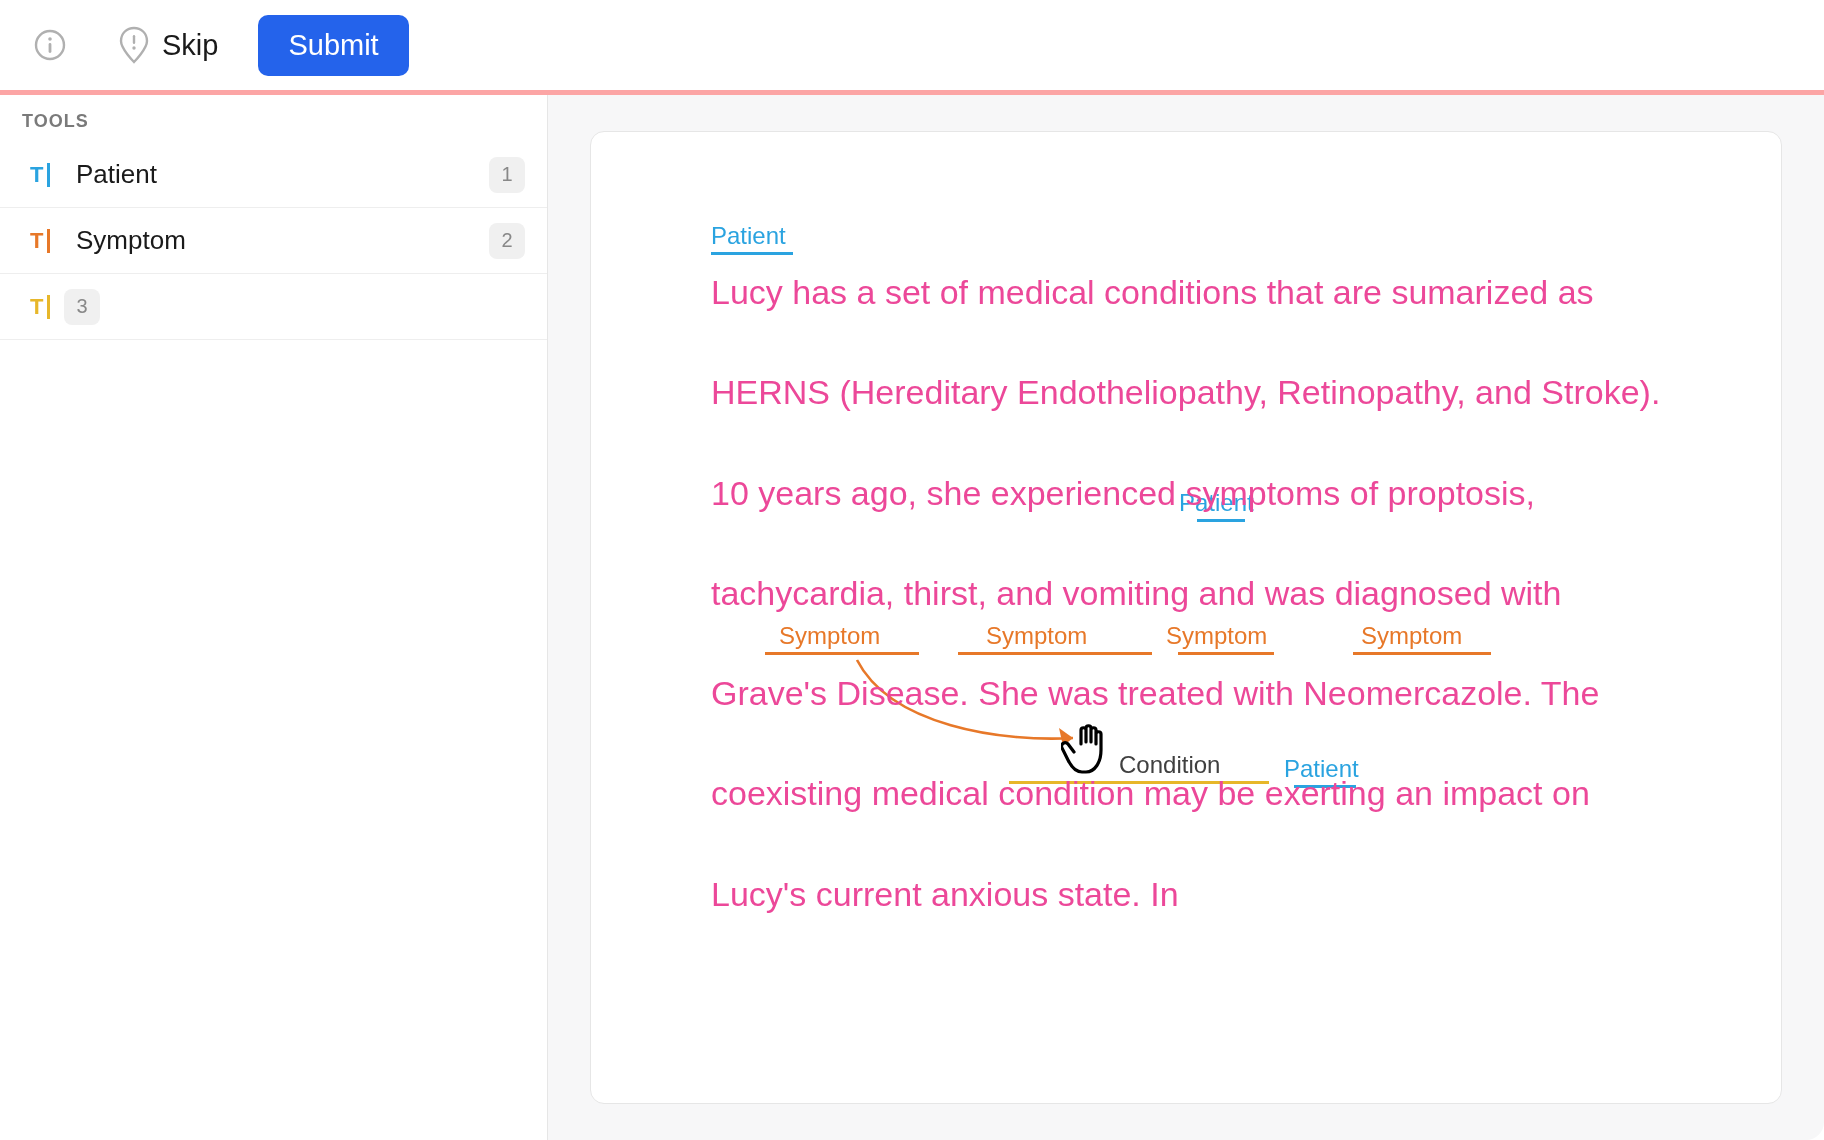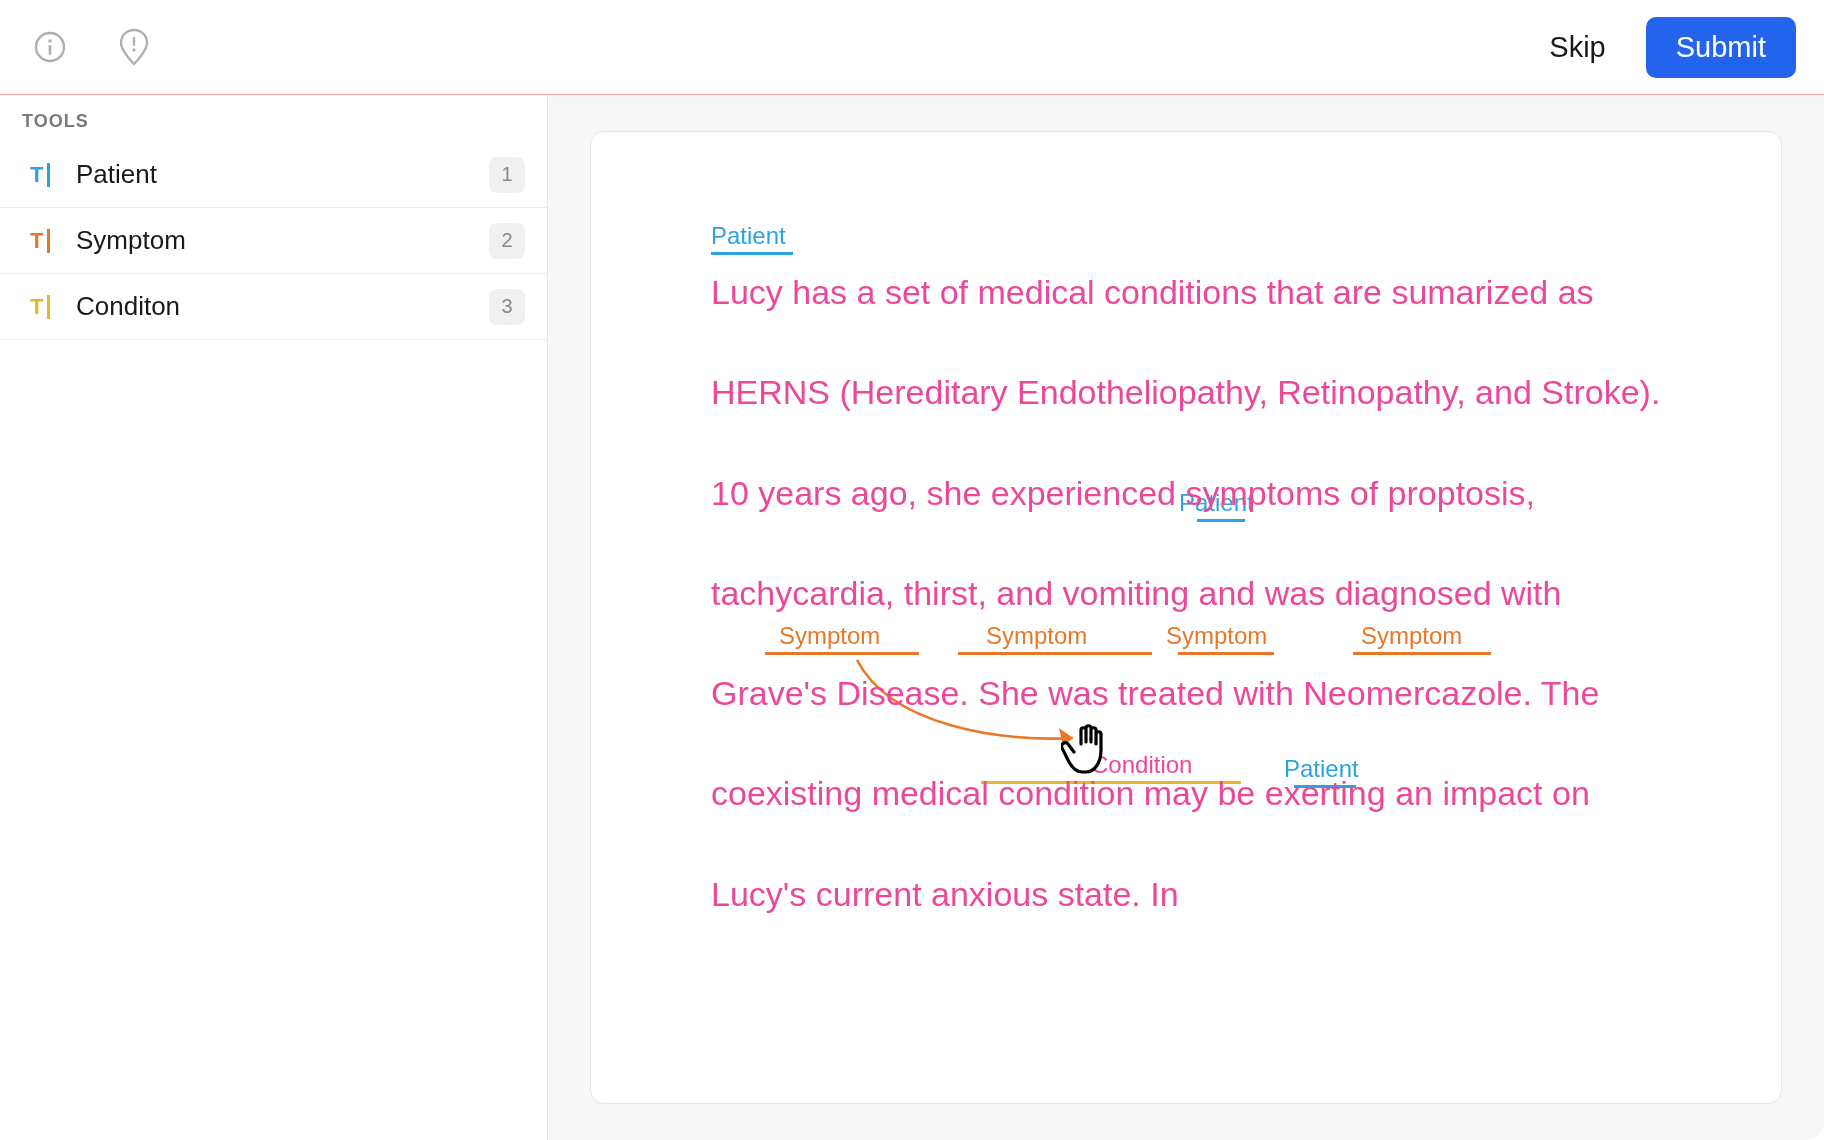--- a/index.html
+++ b/index.html
@@ -11,24 +11,24 @@
     width: 1824px;
     height: 1140px;
     position: relative;
     overflow: hidden;
     border-radius: 18px;
   }
 
   
   .header {
     height: 95px;
-    border-bottom: 1px solid #fca5a5;
+    border-bottom: 5px solid #fca5a5;
     display: flex;
     align-items: center;
-    justify-content: space-between;
+    justify-content: flex-start;
     padding: 0 28px 0 30px;
   }
   .header-left { display: flex; align-items: center; gap: 44px; }
   .header-right { display: flex; align-items: center; gap: 32px; }
   .icon-circle {
     width: 40px; height: 40px;
     display: flex; align-items: center; justify-content: center;
     cursor: pointer;
   }
   .icon-circle svg { display: block; }
@@ -137,21 +137,21 @@
   }
   .tag .underline {
     display: block;
     height: 3px;
     margin-top: 2px;
   }
   .tag.patient { color: #2aa3e0; }
   .tag.patient .underline { background: #2aa3e0; }
   .tag.symptom { color: #e77829; }
   .tag.symptom .underline { background: #e77829; }
-  .tag.condition { color: #ec4899; }
+  .tag.condition { color: #404040; margin-left: 28px; }
   .tag.condition .underline { background: #e7b72a; }
 
   
   .connector {
     position: absolute;
     pointer-events: none;
   }
 
   
   .hand-cursor {
@@ -206,21 +206,20 @@
       </span>
       <span class="tool-name">Symptom</span>
       <span class="tool-count">2</span>
     </div>
 
     <div class="tool-item">
       <span class="tool-marker">
         <span class="t-letter" style="color:#e7b72a">T</span>
           <span class="t-bar" style="background:#e7b72a"></span>
       </span>
-      <span class="tool-name">Conditon</span>
       <span class="tool-count">3</span>
     </div>
   </div>
 
   <div class="content">
     <div class="canvas">
 
       <div class="tag patient" style="left:120px; top:90px;">
         <span>Patient</span>
         <span class="underline" style="width:82px"></span>

